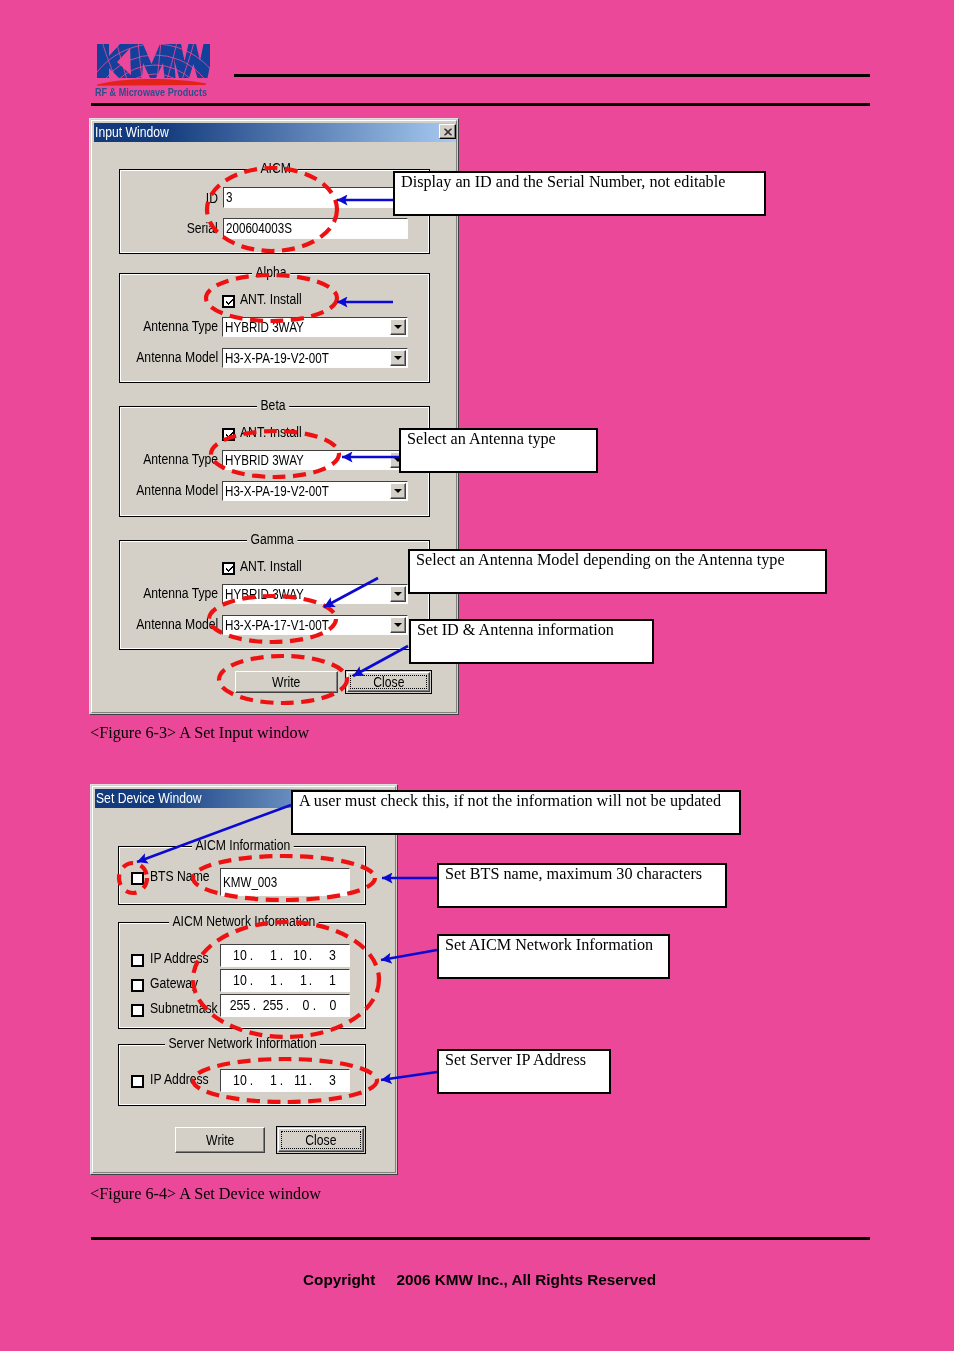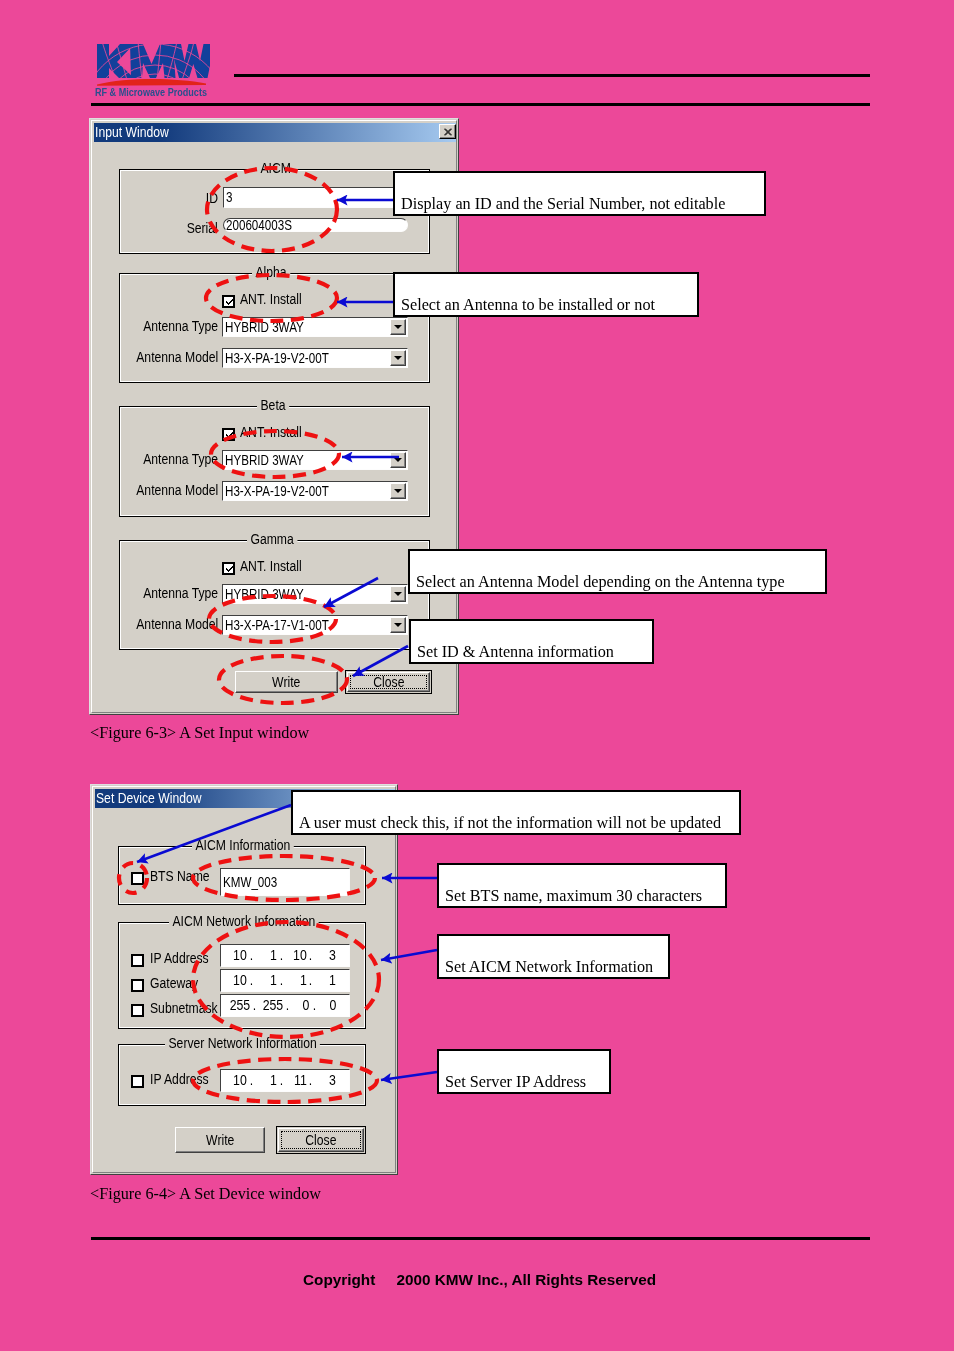--- a/index.html
+++ b/index.html
@@ -92,21 +92,21 @@
   .ipedit{position:absolute;box-sizing:border-box;background:#fff;
        border-top:1px solid #404040;border-left:1px solid #404040;
        border-right:1px solid #fdfdfd;border-bottom:1px solid #fdfdfd;
        display:flex;align-items:center;padding:0 13px 0 5px;
        font-family:"Liberation Sans",sans-serif;font-size:14.5px;color:#000;line-height:11px;}
   .ipedit .oct{flex:1 1 0;text-align:right;transform:scaleX(0.85);transform-origin:right center;}
   .ipedit .dot{width:9px;text-align:center;transform:scaleX(0.85);}
 
   .note{position:absolute;box-sizing:border-box;background:#fff;border:2px solid #000;
        font-family:"Liberation Serif",serif;font-size:16.2px;color:#000;
-       display:flex;align-items:flex-end;white-space:pre;}
+       display:flex;align-items:flex-start;white-space:pre;}
   .note>span{padding-left:6px;}
 
   svg.ovl{position:absolute;left:0;top:0;width:954px;height:1351px;pointer-events:none;}
 </style>
 </head>
 <body>
 
 <div class="page">
 
  <div style="position:absolute;left:97px;top:44px;width:113px;height:56px;">
@@ -139,21 +139,21 @@
  <div style="position:absolute;left:95px;top:85px;width:115px;height:14px;">
   <svg width="115" height="14" viewBox="0 0 115 14">
         <text x="0" y="11" font-family="Liberation Sans, sans-serif" font-weight="bold" font-size="11.5" fill="#2b4f8e" textLength="112" lengthAdjust="spacingAndGlyphs">RF &amp; Microwave Products</text>
       </svg>
  </div>
 
  <div class="rule" style="left:234px;top:74px;width:636px;height:3px;"></div>
  <div class="rule" style="left:91px;top:103px;width:779px;height:3px;"></div>
 
  <div class="rule" style="left:91px;top:1237px;width:779px;height:3px;"></div>
- <div class="copyright" style="left:303px;top:1271px;"><span>Copyright</span><span>     </span><span>2000 KMW Inc., All Rights Reserved</span></div>
+ <div class="copyright" style="left:303px;top:1271px;"><span>Copyright</span><span>     </span><span>2006 KMW Inc., All Rights Reserved</span></div>
 
  <div class="caption" style="left:90px;top:724px;">&lt;Figure 6-3&gt; A Set Input window</div>
  <div class="caption" style="left:90px;top:1185px;">&lt;Figure 6-4&gt; A Set Device window</div>
 
  <div class="win" style="left:89px;top:118px;width:370px;height:597px;">
   <div class="win-i"></div>
   <div class="titlebar" style="left:4px;top:4px;width:362px;height:19px;align-items:center;"><span>Input Window</span></div>
   <div class="closebtn" style="left:349px;top:5px;width:17px;height:15px;">
    <i></i>
    <svg width="8" height="7" viewBox="0 0 8 7">
@@ -173,21 +173,21 @@
         </svg>
   </div>
 
   <div class="grp" style="left:29px;top:50px;width:311px;height:85px;">
         <i></i>
       </div>
   <div class="grp-lbl" style="left:167px;top:44px;">AICM</div>
   <div class="lbl r" style="right:240px;top:74px;">ID</div>
   <div class="edit" style="left:133px;top:68px;width:185px;height:21px;"><span>3</span></div>
   <div class="lbl r" style="right:240px;top:104px;">Serial</div>
-  <div class="edit" style="left:133px;top:99px;width:185px;height:14px;border-radius:7px;"><span>200604003S</span></div>
+  <div class="edit" style="left:133px;top:99px;width:185px;height:21px;"><span>200604003S</span></div>
 
   <div class="grp" style="left:29px;top:154px;width:311px;height:110px;">
         <i></i>
       </div>
   <div class="grp-lbl" style="left:162px;top:148px;">Alpha</div>
   <div class="cbx" style="left:132px;top:176px;width:13px;height:13px;">
         <svg width="13" height="13" viewBox="0 0 13 13" shape-rendering="crispEdges">
           <g fill="#000">
             <rect x="3" y="5" width="1" height="2"></rect>
             <rect x="4" y="6" width="1" height="2"></rect>
@@ -373,21 +373,21 @@
         <span class="oct">11</span>
         <span class="dot">.</span>
         <span class="oct">3</span>
       </div>
 
   <div class="btn" style="left:84px;top:342px;width:90px;height:26px;"><i></i><span>Write</span></div>
   <div class="btn def" style="left:185px;top:341px;width:90px;height:28px;"><i><i></i></i><u></u><span>Close</span></div>
  </div>
 
  <div class="note" style="left:393px;top:171px;width:373px;height:45px;"><span>Display an ID and the Serial Number, not editable</span></div>
- <div class="note" style="left:393px;top:272px;width:306px;height:45px;"><span>Select an Antenna to be installed or not</span></div>
+ <div class="note" style="left:399px;top:428px;width:199px;height:45px;"><span>Select an Antenna type</span></div>
  <div class="note" style="left:380px;top:549px;width:419px;height:45px;margin-left:28px;"><span>Select an Antenna Model depending on the Antenna type</span></div>
  <div class="note" style="left:409px;top:619px;width:245px;height:45px;"><span>Set ID &amp; Antenna information</span></div>
  <div class="note" style="left:291px;top:790px;width:450px;height:45px;"><span>A user must check this, if not the information will not be updated</span></div>
  <div class="note" style="left:437px;top:863px;width:290px;height:45px;"><span>Set BTS name, maximum 30 characters</span></div>
  <div class="note" style="left:437px;top:934px;width:233px;height:45px;"><span>Set AICM Network Information</span></div>
  <div class="note" style="left:437px;top:1049px;width:174px;height:45px;"><span>Set Server IP Address</span></div>
 
  <svg class="ovl" viewBox="0 0 954 1351">
   <defs>
    <marker id="ah" markerWidth="11" markerHeight="11" refX="10.5" refY="5.5" orient="auto" markerUnits="userSpaceOnUse">

